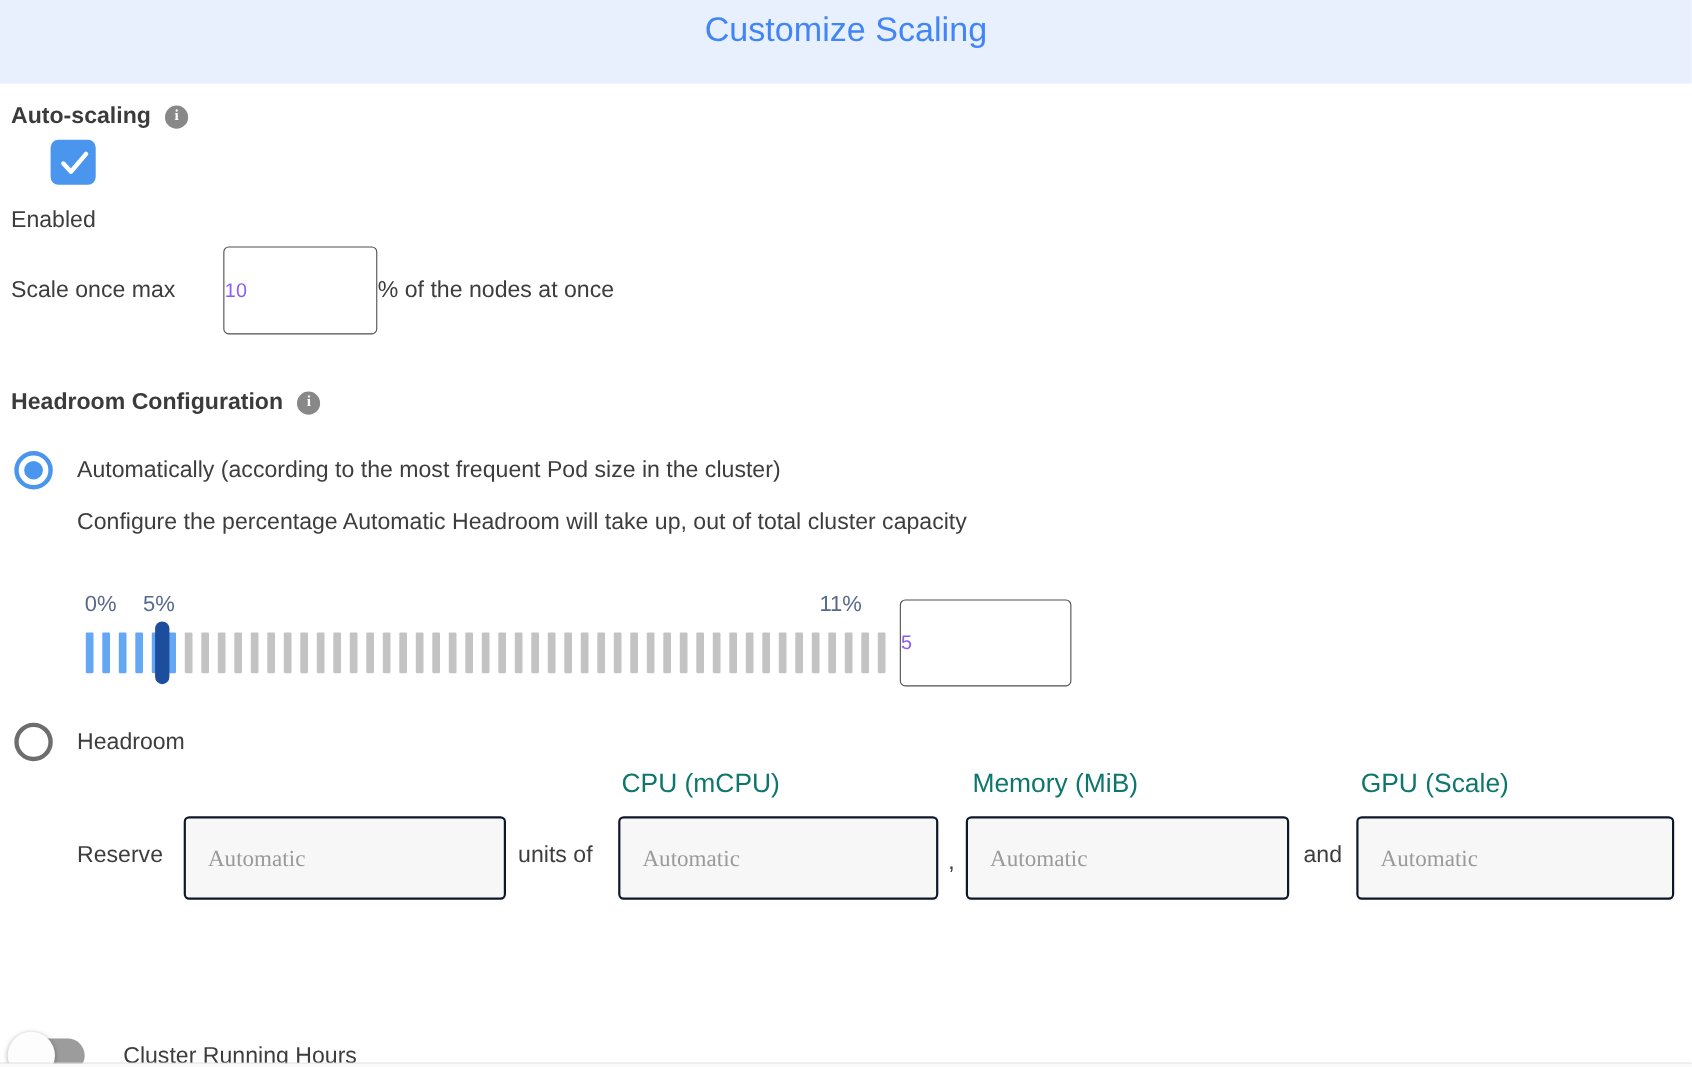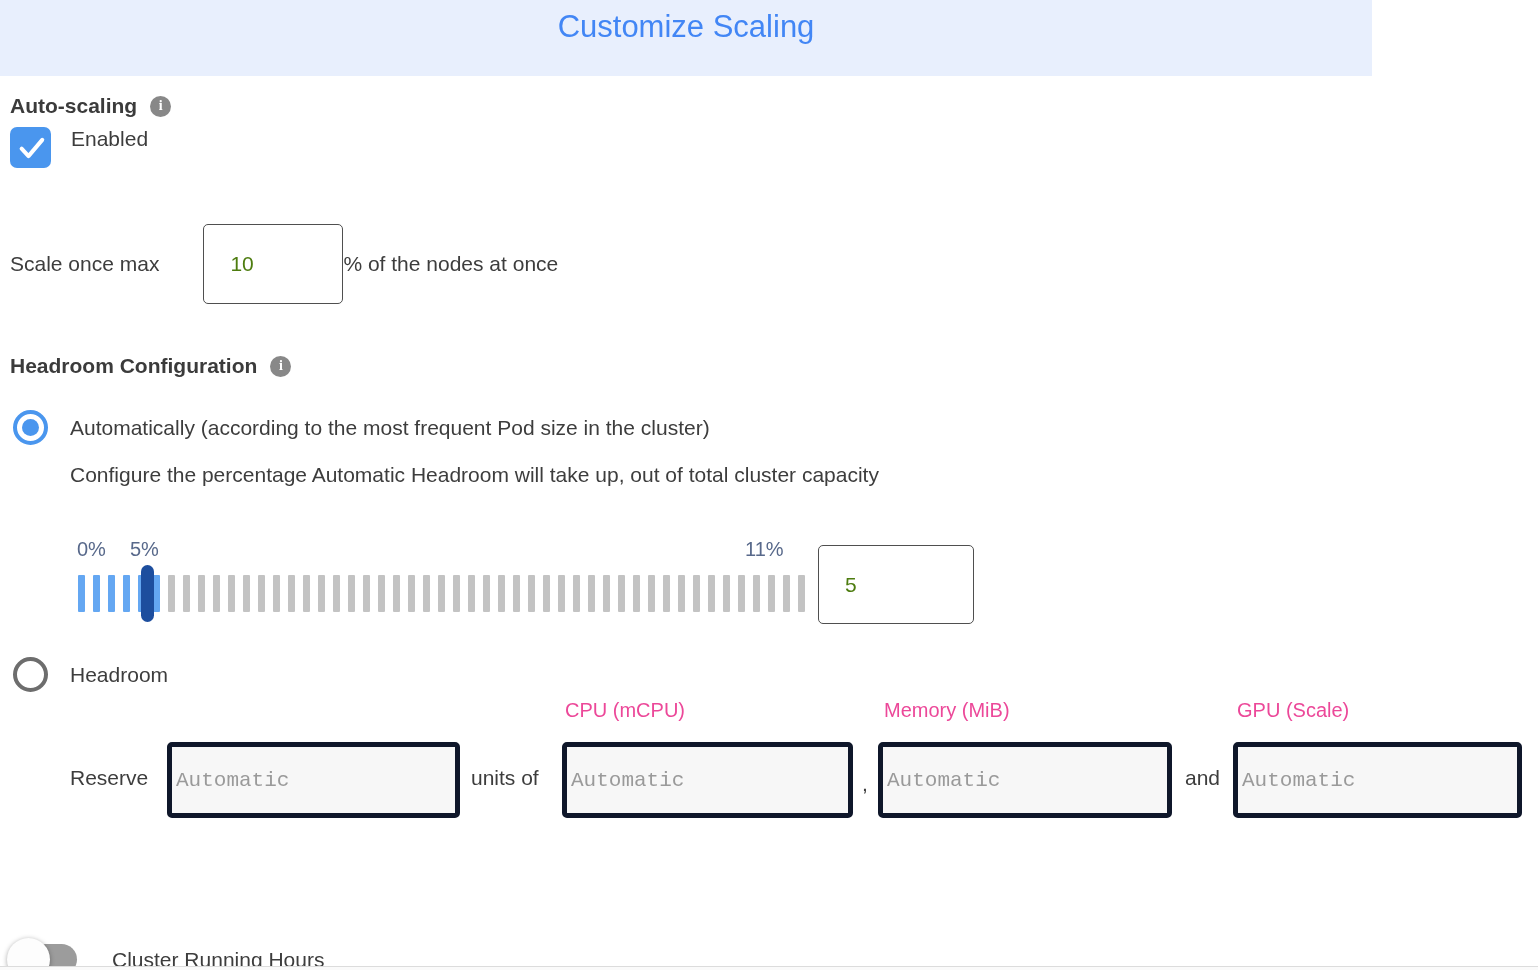--- a/index.html
+++ b/index.html
@@ -9,21 +9,21 @@
     color: #3d3d3d;
     width: 1538px;
     height: 970px;
     position: relative;
     overflow: hidden;
   }
   .abs { position: absolute; }
 
   
   .header {
-    left: 0; top: 0; width: 1372px; height: 76px;
+    left: 0; top: 0; width: 1538px; height: 76px;
     background: #e8effd;
     text-align: center;
   }
   .header-title {
     display: inline-block;
     margin-top: 9px;
     font-size: 31px;
     color: #4286f5;
   }
 
@@ -59,23 +59,22 @@
     display: flex; align-items: center; justify-content: center;
   }
   .checkbox svg { width: 30px; height: 30px; overflow: visible; }
 
   
   .value-input {
     border: 1.5px solid #4f4f4f;
     border-radius: 5px;
     background: #ffffff;
     font-family: "Liberation Sans", sans-serif;
-    font-size: 21px;
-    color: #4d7c0f;
-    padding-left: 26px;
+    font-size: 18px;
+    color: #8b5cf6;
     outline: none;
   }
 
   
   .radio {
     width: 35px; height: 35px;
     border-radius: 50%;
     display: flex; align-items: center; justify-content: center;
     background: #fff;
   }
@@ -97,31 +96,31 @@
   .tick.active { background: #64a7f2; }
   .slider-handle {
     width: 13px; height: 57px;
     border-radius: 7px;
     background: #1d4e9e;
   }
 
   
   .auto-field {
     height: 76px;
-    border: 5px solid #0f172a;
+    border: 2px solid #0f172a;
     border-radius: 5px;
     background: #f7f7f7;
-    font-family: Liberation Mono, monospace;
+    font-family: Liberation Serif, serif;
     font-size: 21px;
     color: #3d3d3d;
-    padding-left: 4px;
+    padding-left: 20px;
     outline: none;
   }
   .auto-field::placeholder { color: #9a9a9a; opacity: 1; }
-  .col-header { font-size: 20px; color: #ec4899; }
+  .col-header { font-size: 24px; color: #0f766e; }
 
   
   .toggle-track {
     width: 64px; height: 31px;
     border-radius: 16px;
     background: #9c9c9c;
     position: relative;
   }
   .toggle-knob {
     position: absolute;
@@ -140,21 +139,21 @@
 
 <div class="abs header">
   <span class="header-title">Customize Scaling</span>
 </div>
 
 <div class="abs section-label" style="left:10px; top:94px;">
   <span>Auto-scaling</span>
   <span class="info-icon">i</span>
 </div>
 
-<div class="abs" style="left:10px; top:127px; display:flex; align-items:flex-start; gap:20px;">
+<div class="abs" style="left:10px; top:127px; display:flex; align-items:flex-end; gap:20px;flex-direction:column;">
   <span class="checkbox">
     <span style="display:flex;">
       <svg width="30" height="30" viewBox="0 0 24 24">
         <path d="M4.5 12.5 L10 18.5 L21 5.5" stroke="#ffffff" stroke-width="3.2" fill="none" stroke-linecap="round" stroke-linejoin="round"></path>
       </svg>
     </span>
   </span>
   <span class="text">Enabled</span>
 </div>
 

